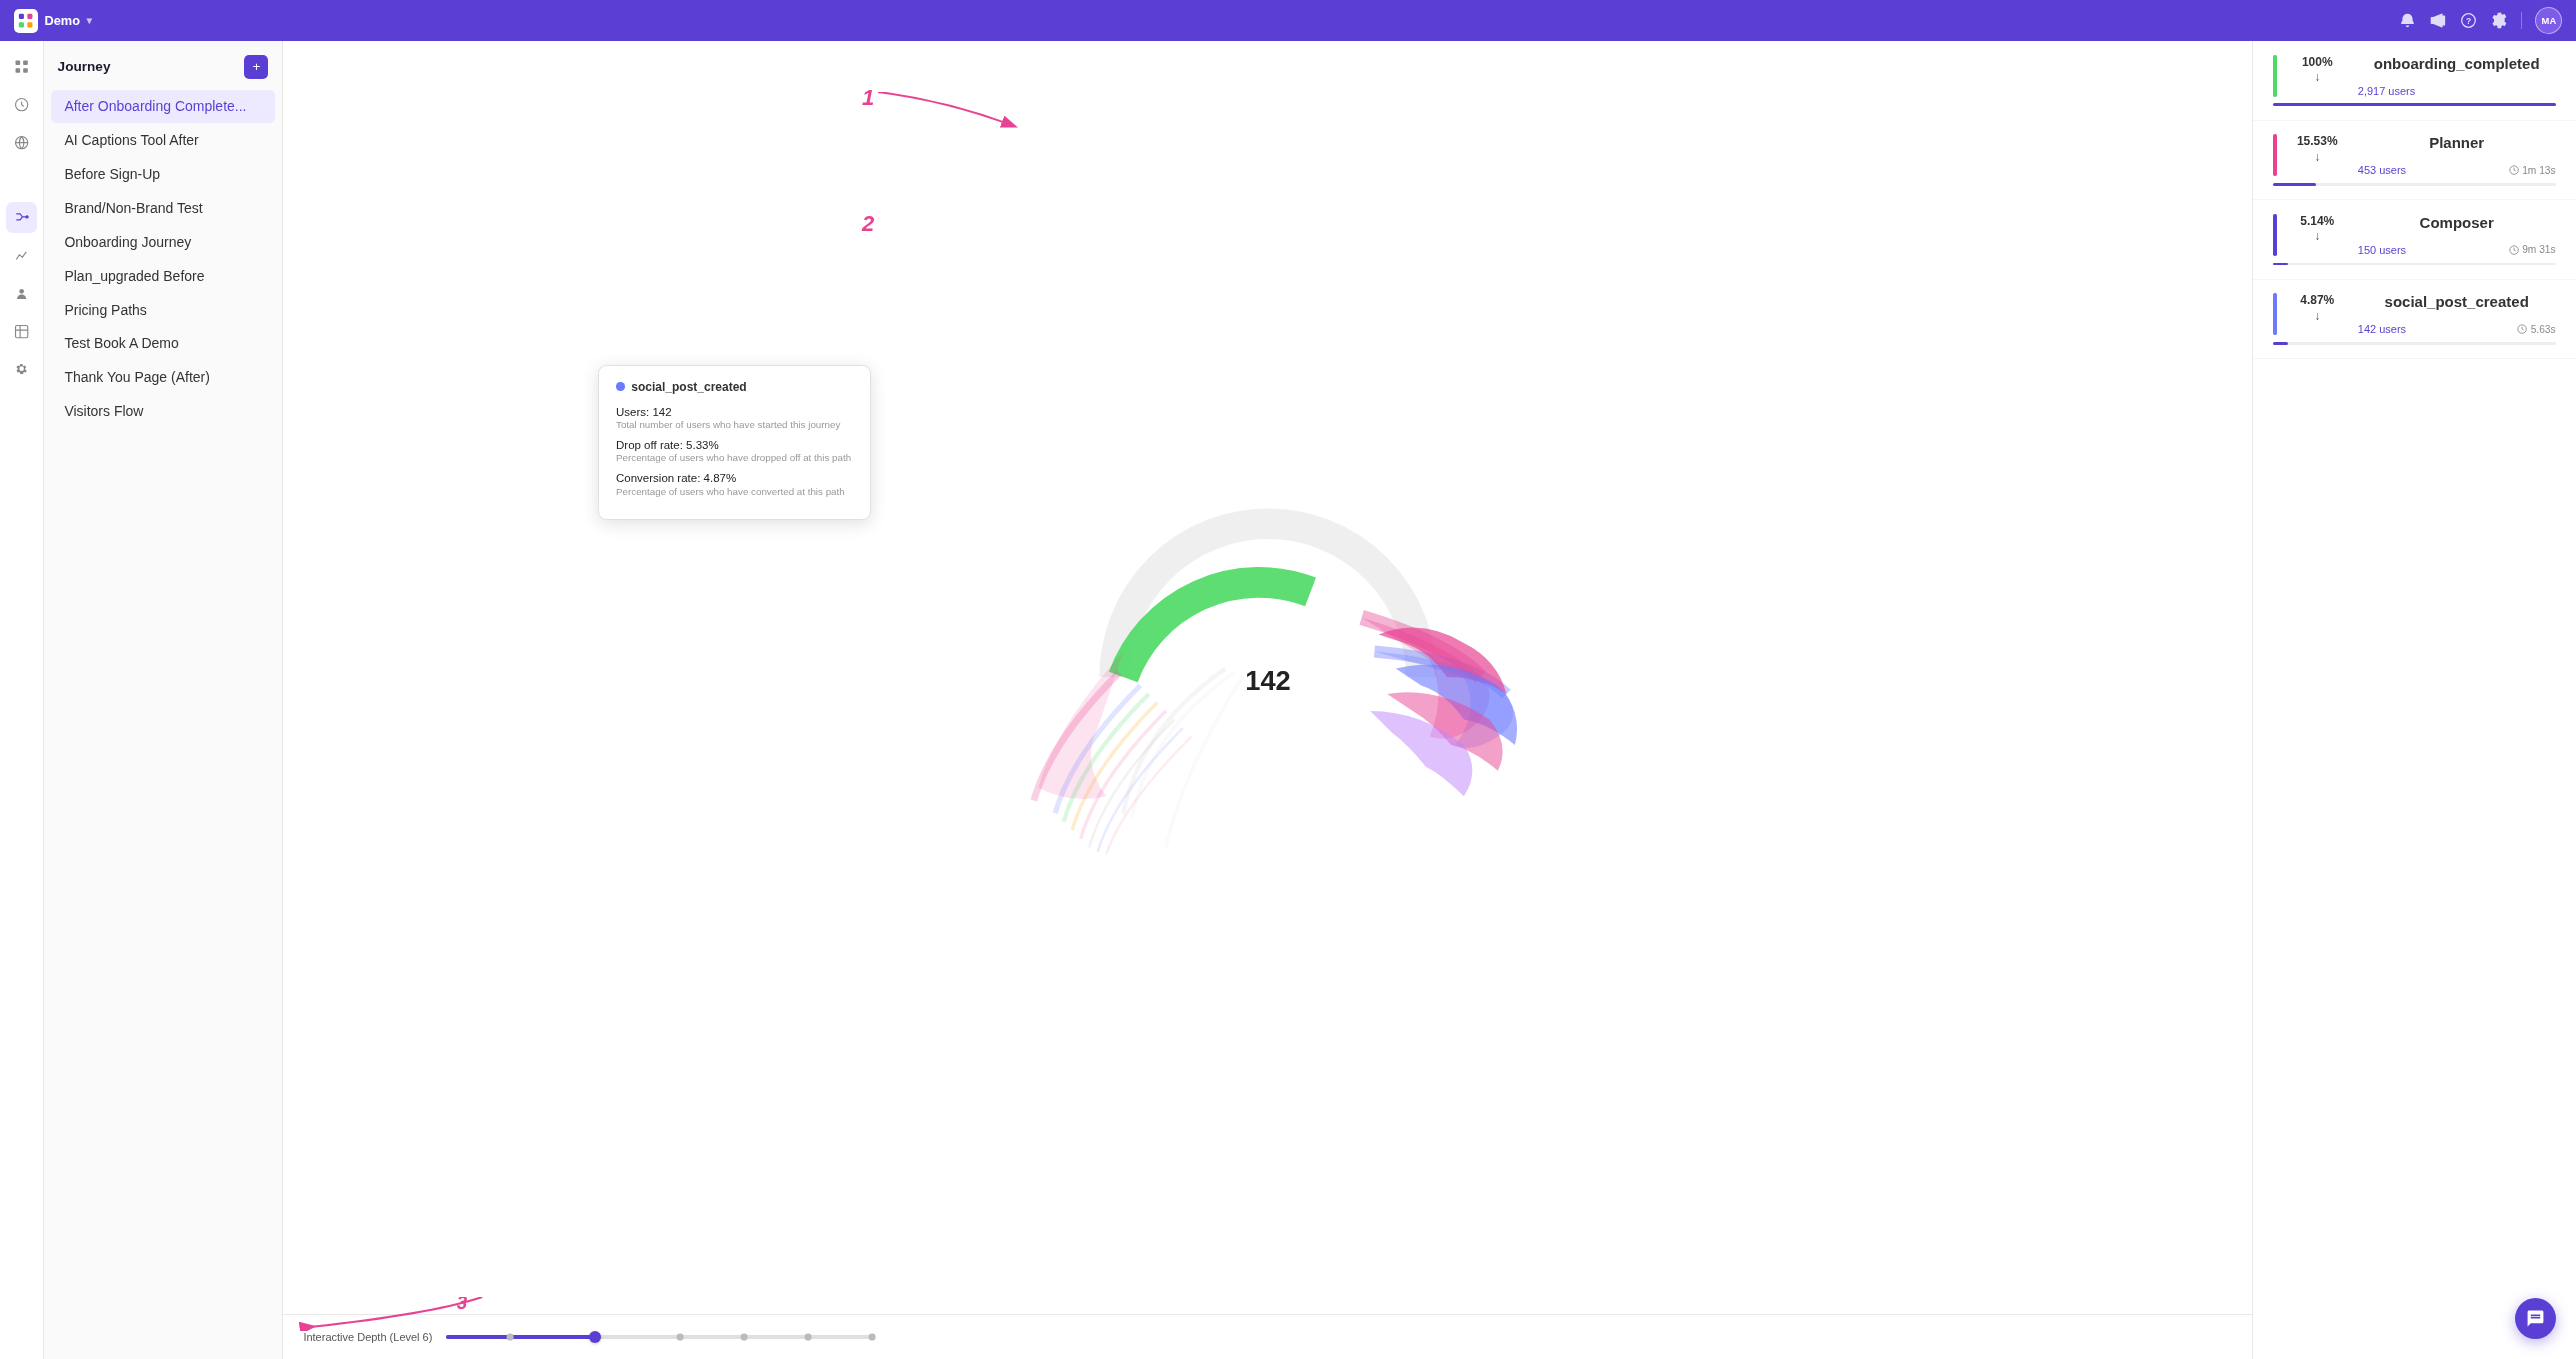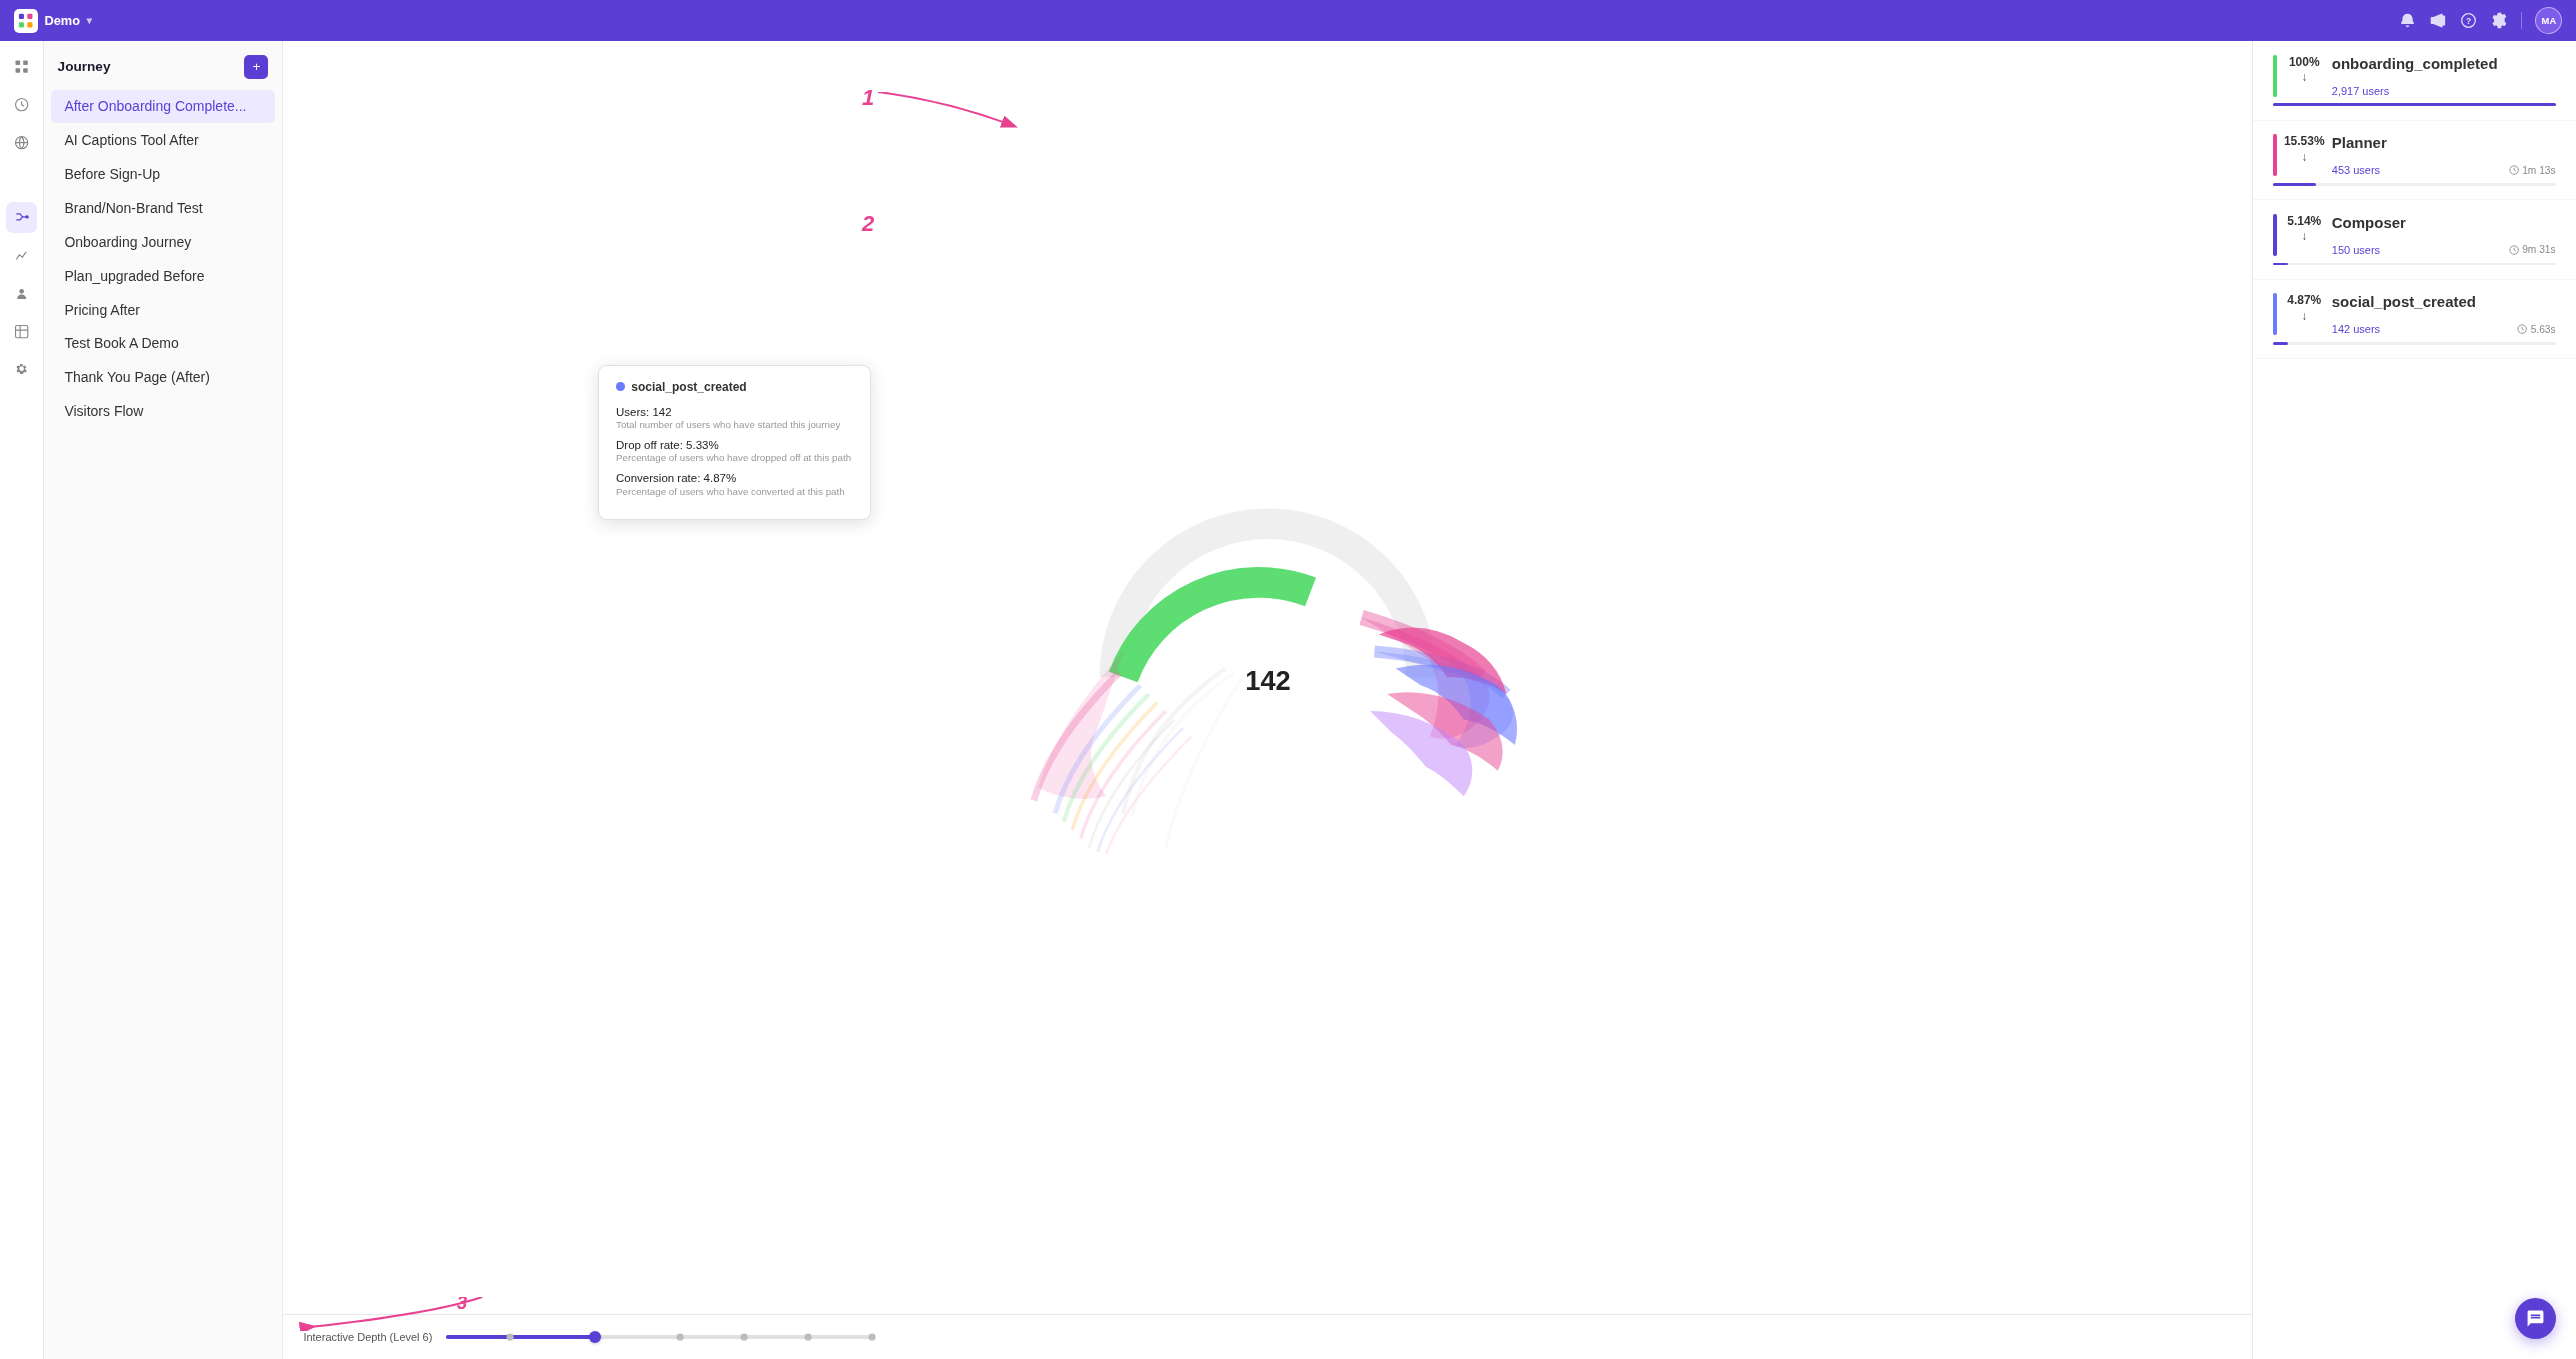--- a/index.html
+++ b/index.html
@@ -193,22 +193,23 @@
       border-bottom: 0.9px solid #f0f0f0;
     }
     .path-list { flex: 1; overflow-y: auto; }
     .path-item {
       padding: 13.6px 20.4px;
       border-bottom: 0.9px solid #f5f5f5;
     }
     .path-item-top {
       display: flex;
       align-items: flex-start;
-      gap: 7px;
+      gap: 20px;
       margin-bottom: 6.8px;
+      text-align: center;
     }
     .path-left {
       display: flex;
       flex-direction: column;
       align-items: center;
       gap: 1.7px;
       min-width: 41px;
     }
     .path-pct {
       font-size: 12px;
@@ -451,21 +452,21 @@
       <span class="left-panel-title">Journey</span>
       <div class="add-btn">+</div>
     </div>
     <div class="journey-list" id="journey-list">
         <div class="journey-item active">After Onboarding Complete...</div>
         <div class="journey-item">AI Captions Tool After</div>
         <div class="journey-item">Before Sign-Up</div>
         <div class="journey-item">Brand/Non-Brand Test</div>
         <div class="journey-item">Onboarding Journey</div>
         <div class="journey-item">Plan_upgraded Before</div>
-        <div class="journey-item">Pricing After</div>
+        <div class="journey-item">Pricing Paths</div>
         <div class="journey-item">Test Book A Demo</div>
         <div class="journey-item">Thank You Page (After)</div>
         <div class="journey-item">Visitors Flow</div>
       </div>
   </div>
 
   <div class="main-content">
     <div class="chart-area">
 
       <div class="chart-svg-container">

